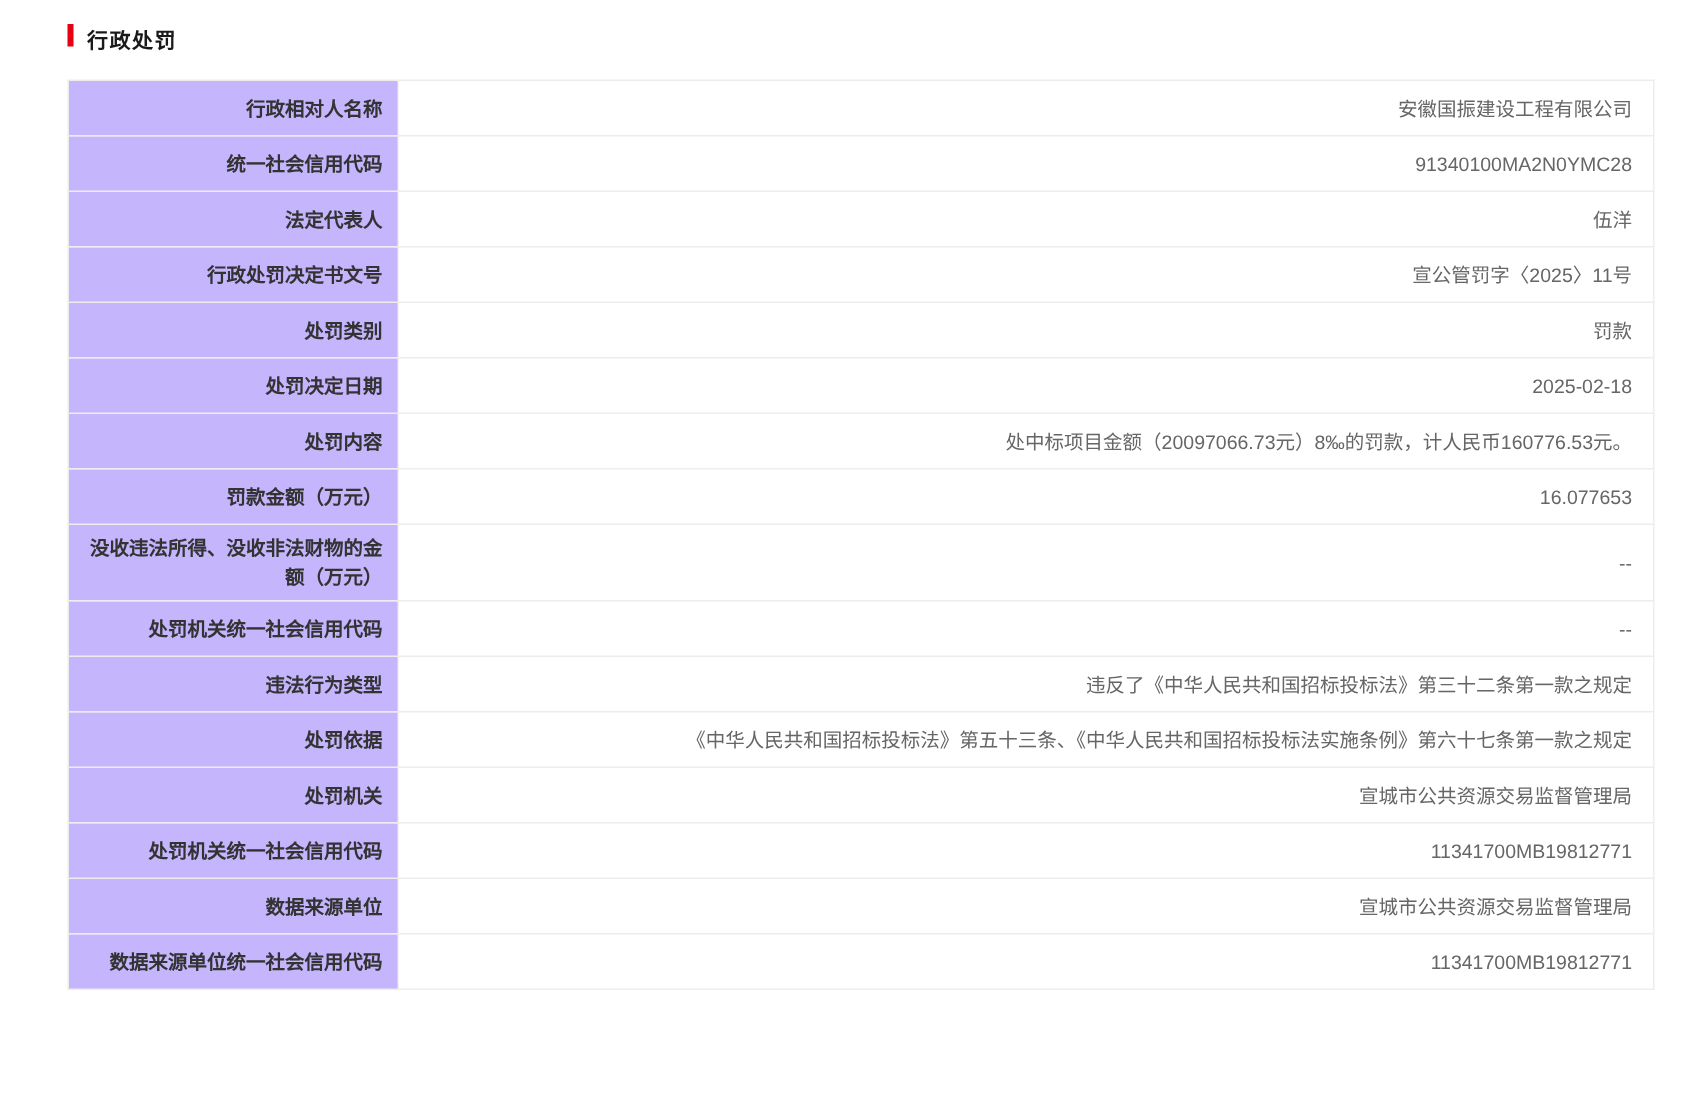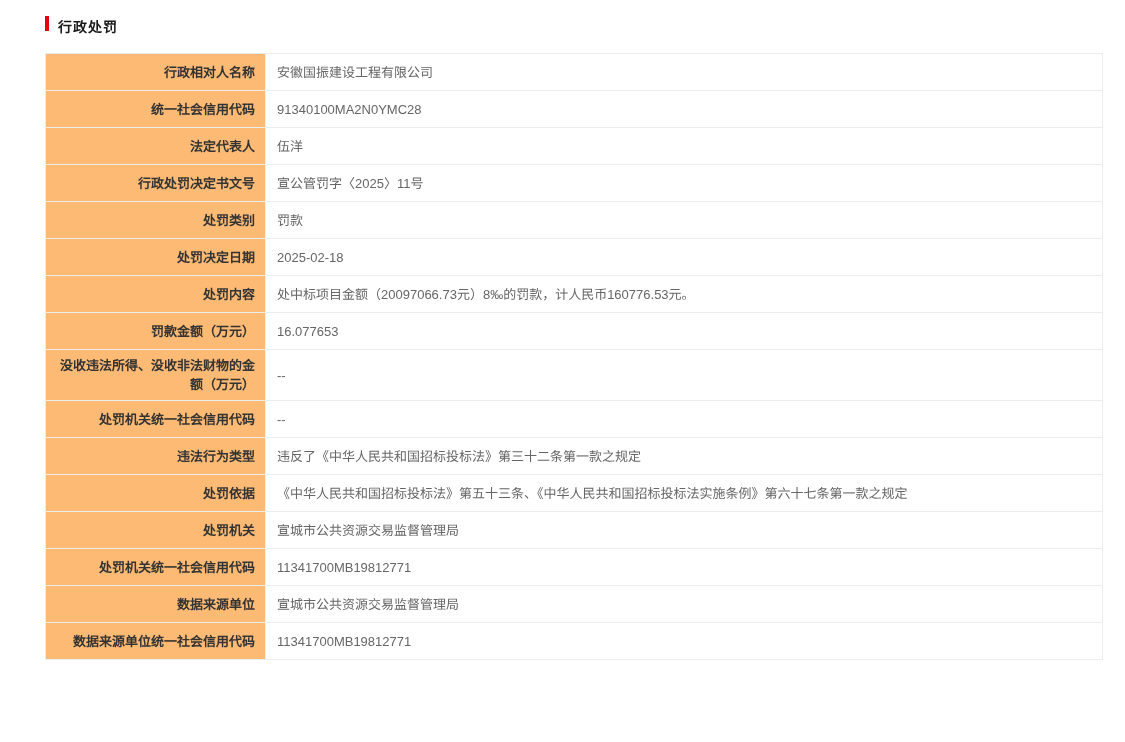--- a/index.html
+++ b/index.html
@@ -39,31 +39,31 @@
   }
   .penalty-table td {
     border: 1px solid #ededed;
     height: 37px;
     vertical-align: middle;
     font-size: 13px;
     line-height: 19px;
   }
   td.cell-label {
     width: 220px;
-    background: #fdba74;
+    background: #c4b5fd;
     color: #333333;
     font-weight: bold;
     text-align: right;
     padding: 6px 10px 6px 10px;
     border-right: 1px solid #f0f0f0;
   }
   td.cell-value {
     background: #ffffff;
     color: #666666;
-    text-align: left;
+    text-align: right;
     padding: 6px 14px 6px 11px;
   }
 </style>
 </head>
 <body>
 
 <div class="page">
   <div class="section-header">
     <span class="accent-bar" style="background: rgb(230, 0, 18);"></span>
     <span class="section-title">行政处罚</span>

